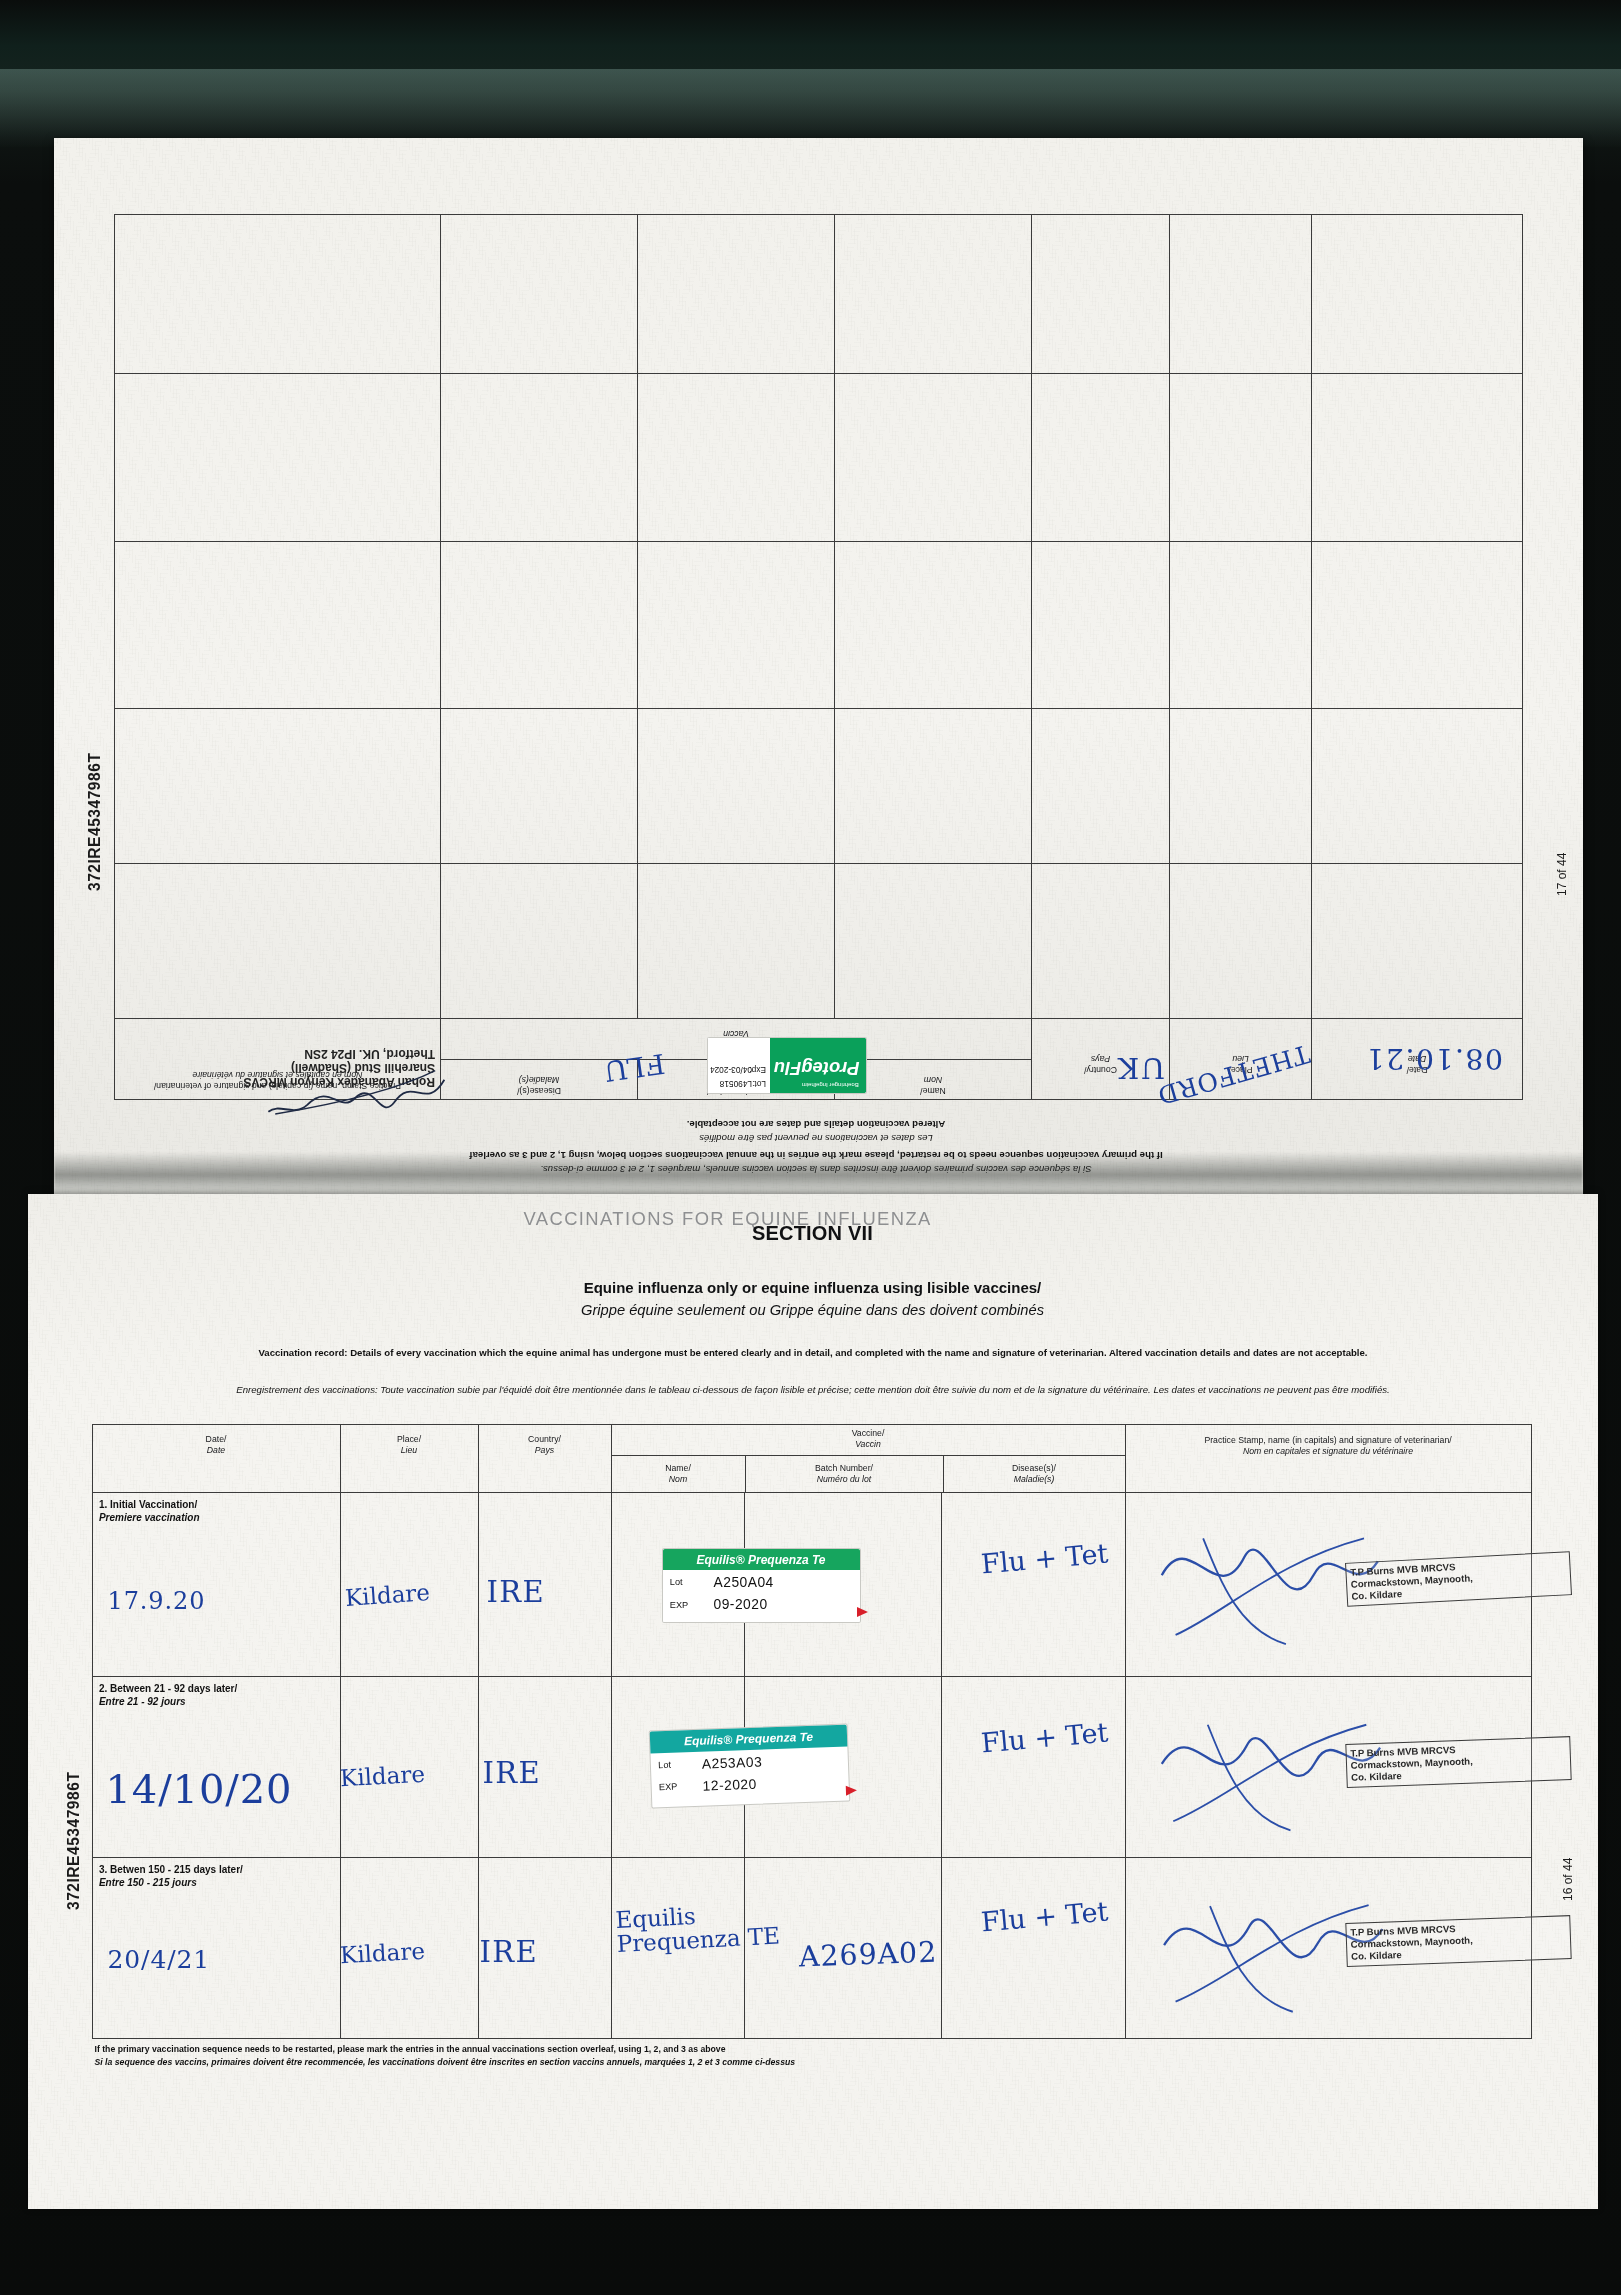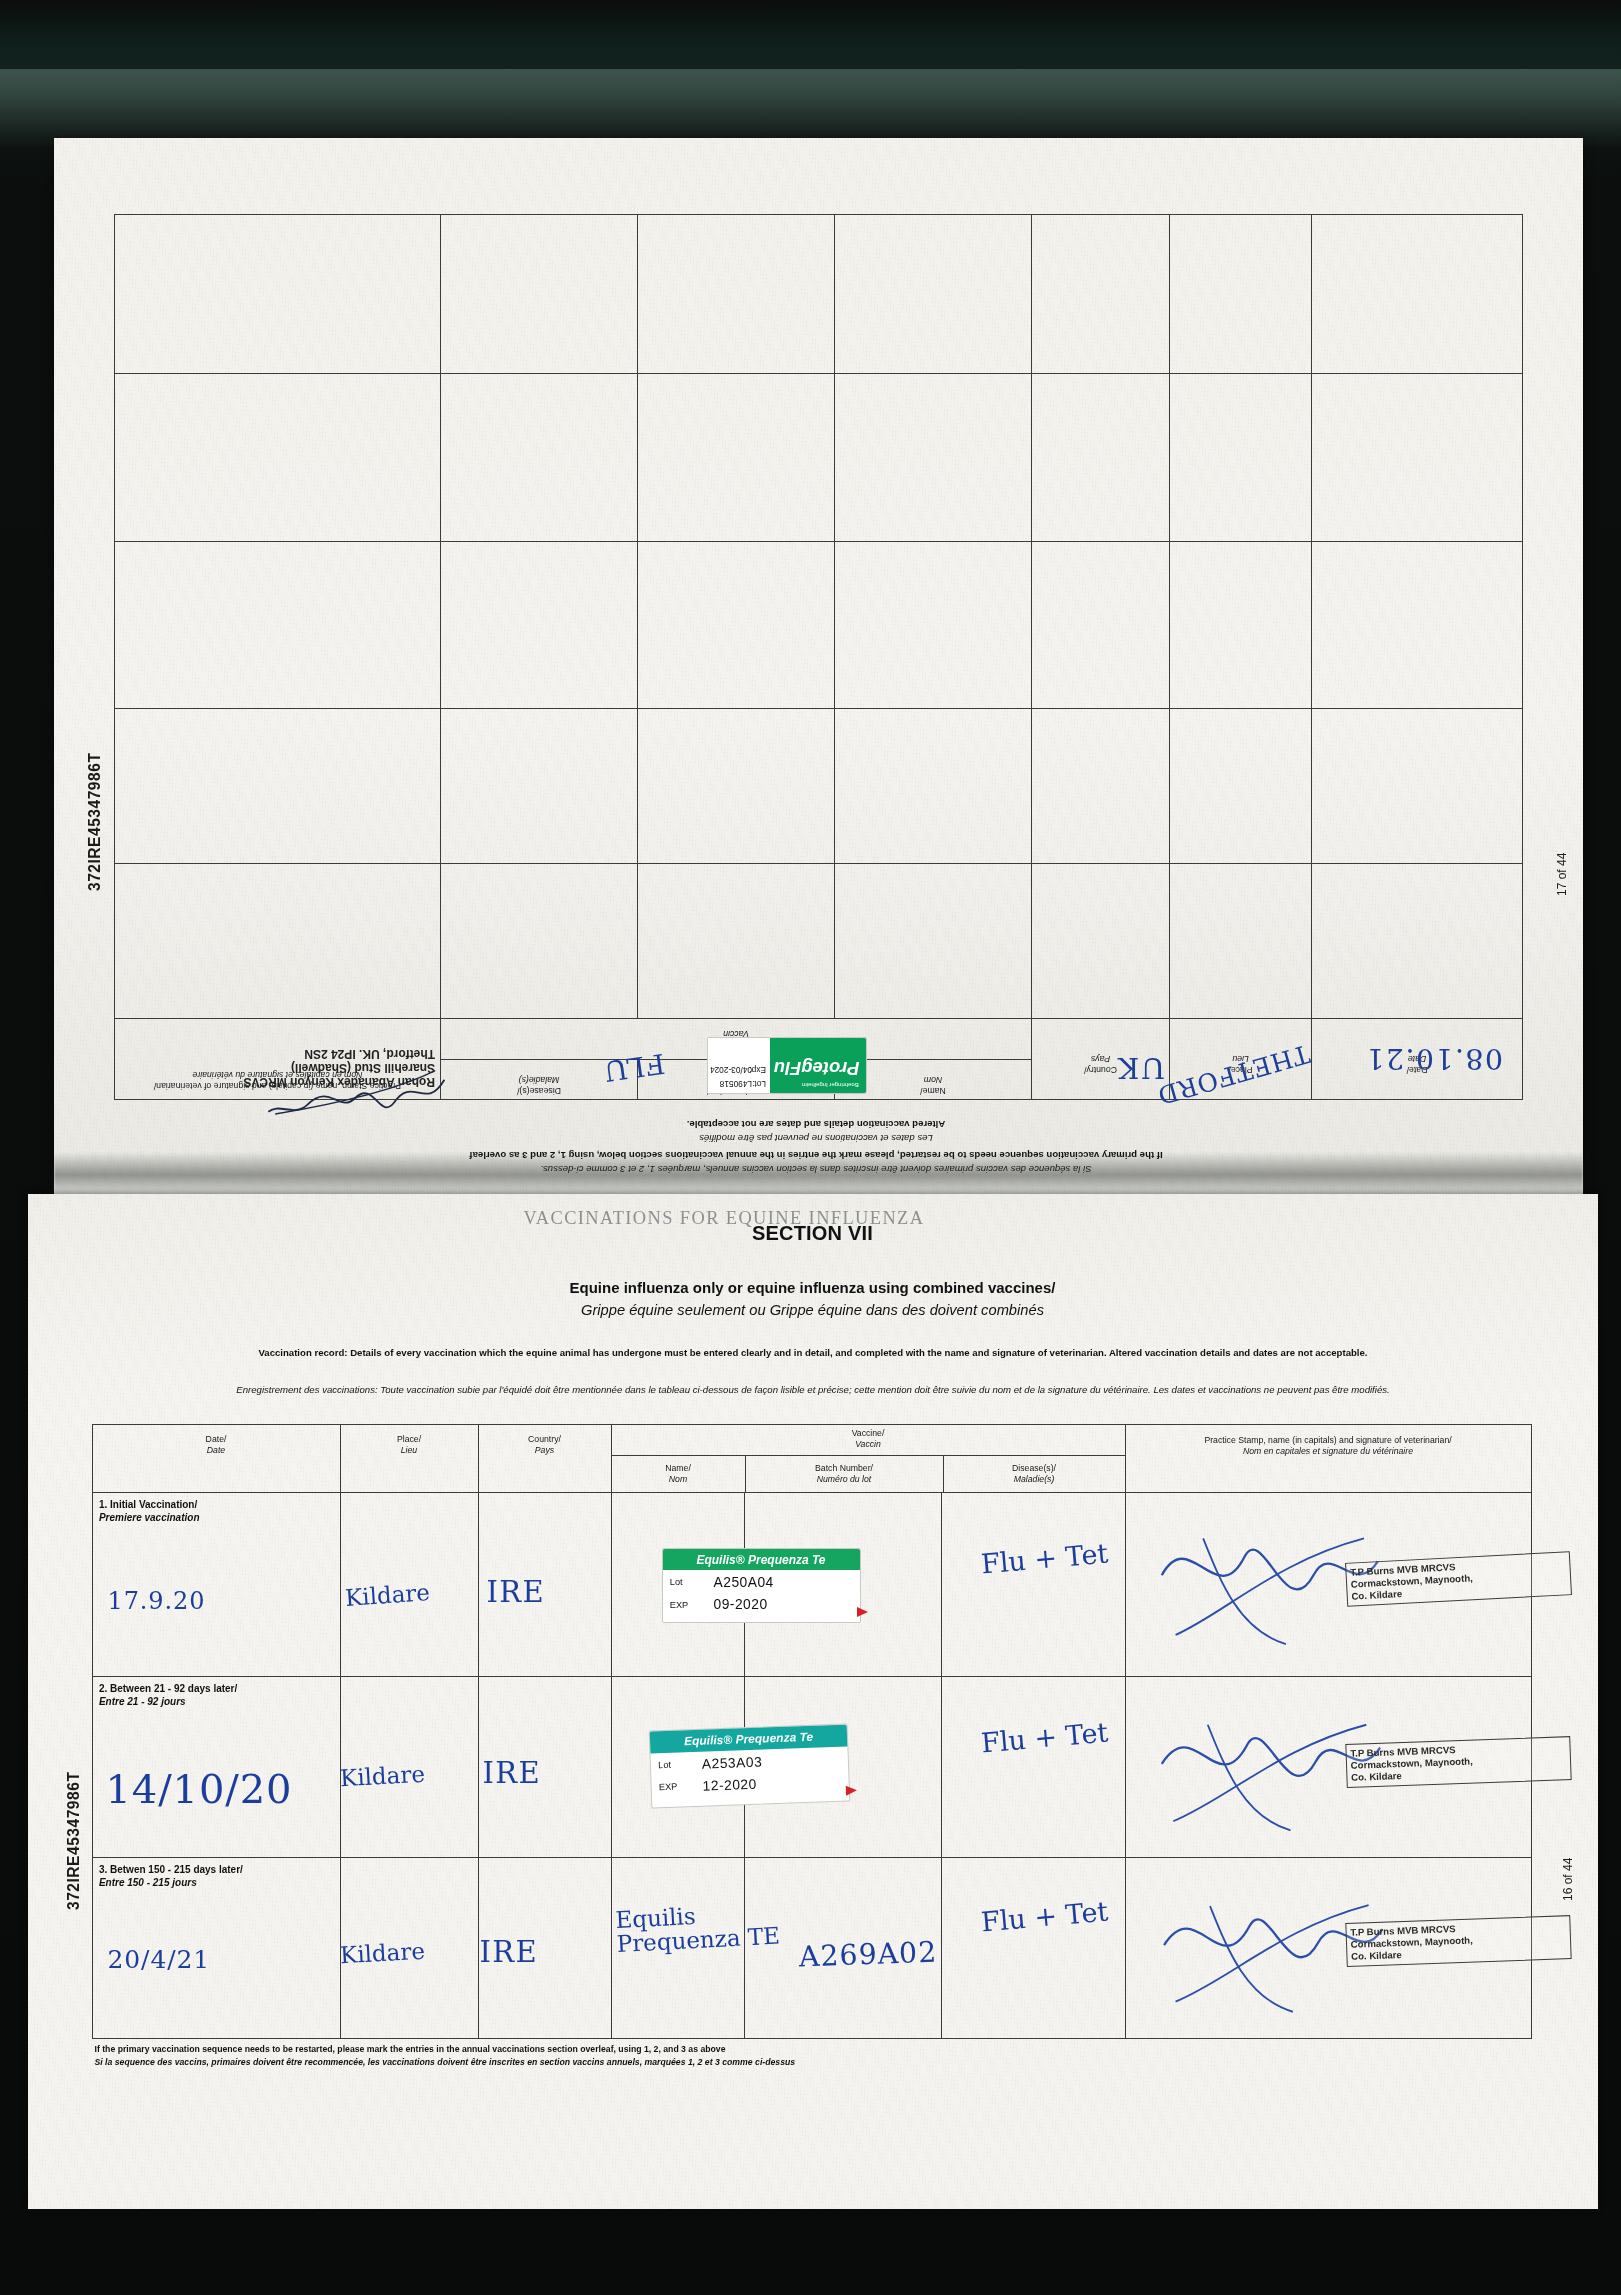--- a/index.html
+++ b/index.html
@@ -49,21 +49,21 @@
   .vlabel{position:absolute;background:#ffffff;border:0.5px solid #c9c9c4;}
 
   
   .sec-title{font-size:20px;font-weight:bold;text-align:center;color:#101113;letter-spacing:0.2px;}
   .sub1{font-size:15px;font-weight:bold;text-align:center;color:#101113;}
   .sub2{font-size:14.7px;font-style:italic;text-align:center;color:#101113;}
   .para{font-size:9.6px;text-align:center;color:#111;line-height:1.5;}
   .foot{font-size:8.7px;color:#111;line-height:1.45;}
   .foot i{font-style:italic;display:block;}
 
-  .ghost{position:absolute;color:#7d7f82;font-family:Liberation Serif, serif;
+  .ghost{position:absolute;color:#7d7f82;font-family:Liberation Sans, sans-serif;
      letter-spacing:1.4px;font-size:18.4px;opacity:.85;}
 
   .stamp{position:absolute;border:0.9px solid #3a3a3a;color:#2a2a2a;
      font-size:9.6px;line-height:1.25;font-weight:bold;padding:2.8px 3.7px;
      font-family:"Liberation Sans",sans-serif;background:rgba(255,255,255,.15);}
 
   .sig{position:absolute;pointer-events:none;}
   .cellnum{font-size:10px;font-weight:bold;color:#111;line-height:1.3;padding:4.6px 0 0 6.4px;}
   .cellnum i{font-weight:bold;font-style:italic;display:block;}
   .hwtxt{position:absolute;font-family:"DejaVu Serif",serif;color:#1b3e9c;}
@@ -231,21 +231,21 @@
 
   <div class="ghost" style="left:500px;top:1196px;">VACCINATIONS FOR EQUINE INFLUENZA</div>
 
   <div class="paper bottom">
     <div class="fibre"></div>
 
     <div class="ghost" style="left:496px;top:13.8px;font-size:18.4px;">VACCINATIONS FOR EQUINE INFLUENZA</div>
 
     <div class="sec-title" style="position:absolute;left:0;top:28px;width:100%;">SECTION VII</div>
 
-    <div class="sub1" style="position:absolute;left:0;top:85px;width:100%;">Equine influenza only or equine influenza using combined vaccines/</div>
+    <div class="sub1" style="position:absolute;left:0;top:85px;width:100%;">Equine influenza only or equine influenza using lisible vaccines/</div>
     <div class="sub2" style="position:absolute;left:0;top:108px;width:100%;">Grippe équine seulement ou Grippe équine dans des doivent combinés</div>
 
     <div class="para" style="position:absolute;left:83px;top:152px;width:1405px;font-weight:bold;">Vaccination record: Details of every vaccination which the equine animal has undergone must be entered clearly and in detail, and completed with the name and signature of veterinarian. Altered vaccination details and dates are not acceptable.</div>
     <div class="para" style="position:absolute;left:83px;top:189px;width:1405px;font-style:italic;">Enregistrement des vaccinations: Toute vaccination subie par l'équidé doit être mentionnée dans le tableau ci-dessous de façon lisible et précise; cette mention doit être suivie du nom et de la signature du vétérinaire. Les dates et vaccinations ne peuvent pas être modifiés.</div>
 
     <table class="tbl" style="left:64px;top:230px;width:1439px;height:611px;">
       <colgroup>
         <col style="width:248px">
           <col style="width:138px">
           <col style="width:133px">

